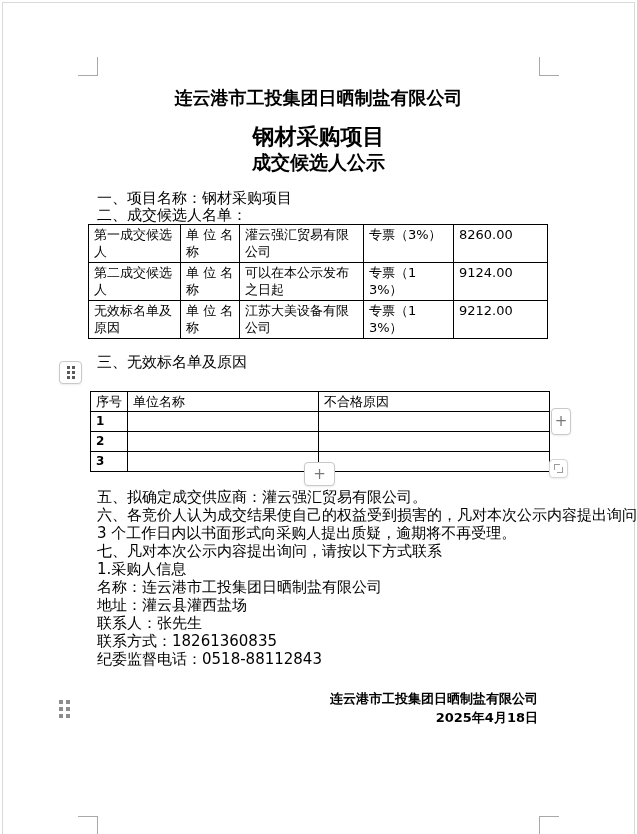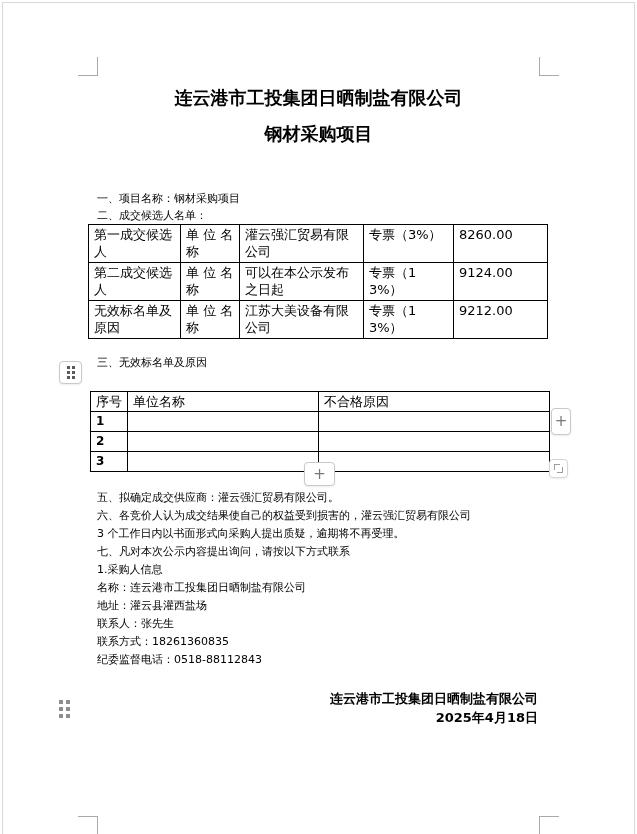--- a/index.html
+++ b/index.html
@@ -1,21 +1,21 @@
 <!DOCTYPE html>
 <html><head>
 <meta charset="utf-8">
 <style>
   html,body{margin:0;padding:0;background:#ffffff;}
   .page{position:relative;width:637px;height:834px;background:#ffffff;
         font-family:"DejaVu Sans","Liberation Sans",sans-serif;color:#000;overflow:hidden;}
   .frame{position:absolute;left:2px;top:2px;right:2px;bottom:-2px;
          border:1px solid #d9d9d9;border-bottom:none;pointer-events:none;}
   .abs{position:absolute;}
-  .line{font-size:11px;line-height:17px;white-space:nowrap;}
+  .line{font-size:15px;line-height:17px;white-space:nowrap;}
   .title{left:0;right:0;text-align:center;font-weight:bold;white-space:nowrap;}
 
   
   .mark{position:absolute;width:19px;height:18px;}
   .mark.tl{border-right:1px solid #a9a9a9;border-bottom:1px solid #a9a9a9;}
   .mark.tr{border-left:1px solid #a9a9a9;border-bottom:1px solid #a9a9a9;}
   .mark.bl{border-right:1px solid #a9a9a9;border-top:1px solid #a9a9a9;}
   .mark.br{border-left:1px solid #a9a9a9;border-top:1px solid #a9a9a9;}
 
   
@@ -48,21 +48,22 @@
 
 <div class="page">
   <div class="frame"></div>
 
   <div class="mark tl abs" style="left:78px;top:57px;"></div>
   <div class="mark tr abs" style="left:539px;top:57px;"></div>
   <div class="mark bl abs" style="left:78px;top:816px;"></div>
   <div class="mark br abs" style="left:539px;top:816px;"></div>
 
   <div class="abs title" style="top:86px;font-size:18px;">连云港市工投集团日晒制盐有限公司</div>
-  <div class="abs title" style="top:122px;font-size:18px;">钢材采购项目</div>
+  <div class="abs title" style="top:122px;font-size:22px;">钢材采购项目</div>
+  <div class="abs title" style="top:150px;font-size:19px;">成交候选人公示</div>
 
   <div class="abs line" style="left:97px;top:190px;">一、项目名称：钢材采购项目</div>
   <div class="abs line" style="left:97px;top:207px;">二、成交候选人名单：</div>
 
   <table class="abs t1" style="left:88px;top:224px;width:459px;">
     <colgroup>
         <col style="width:92px">
         <col style="width:59px">
         <col style="width:124px">
         <col style="width:90px">
@@ -145,21 +146,21 @@
         <i class="a"></i>
         <i class="b"></i>
       </span>
   </div>
 
   <div class="ctl" style="left:304px;top:462px;width:31px;height:24px;">
     <span class="plus">+</span>
   </div>
 
   <div class="abs line" style="left:97px;top:489px;">五、拟确定成交供应商：灌云强汇贸易有限公司。</div>
-  <div class="abs line" style="left:97px;top:507px;">六、各竞价人认为成交结果使自己的权益受到损害的，灌云强汇贸易有限公司</div>
+  <div class="abs line" style="left:97px;top:507px;">六、各竞价人认为成交结果使自己的权益受到损害的，凡对本次公示内容提出询问</div>
   <div class="abs line" style="left:97px;top:525px;">3 个工作日内以书面形式向采购人提出质疑，逾期将不再受理。</div>
   <div class="abs line" style="left:97px;top:543px;">七、凡对本次公示内容提出询问，请按以下方式联系</div>
   <div class="abs line" style="left:97px;top:561px;">1.采购人信息</div>
   <div class="abs line" style="left:97px;top:597px;">地址：灌云县灌西盐场</div>
   <div class="abs line" style="left:97px;top:579px;">名称：连云港市工投集团日晒制盐有限公司</div>
   <div class="abs line" style="left:97px;top:615px;">联系人：张先生</div>
   <div class="abs line" style="left:97px;top:633px;">联系方式：18261360835</div>
   <div class="abs line" style="left:97px;top:651px;">纪委监督电话：0518-88112843</div>
 
   <div class="abs" style="left:59px;top:700px;">

